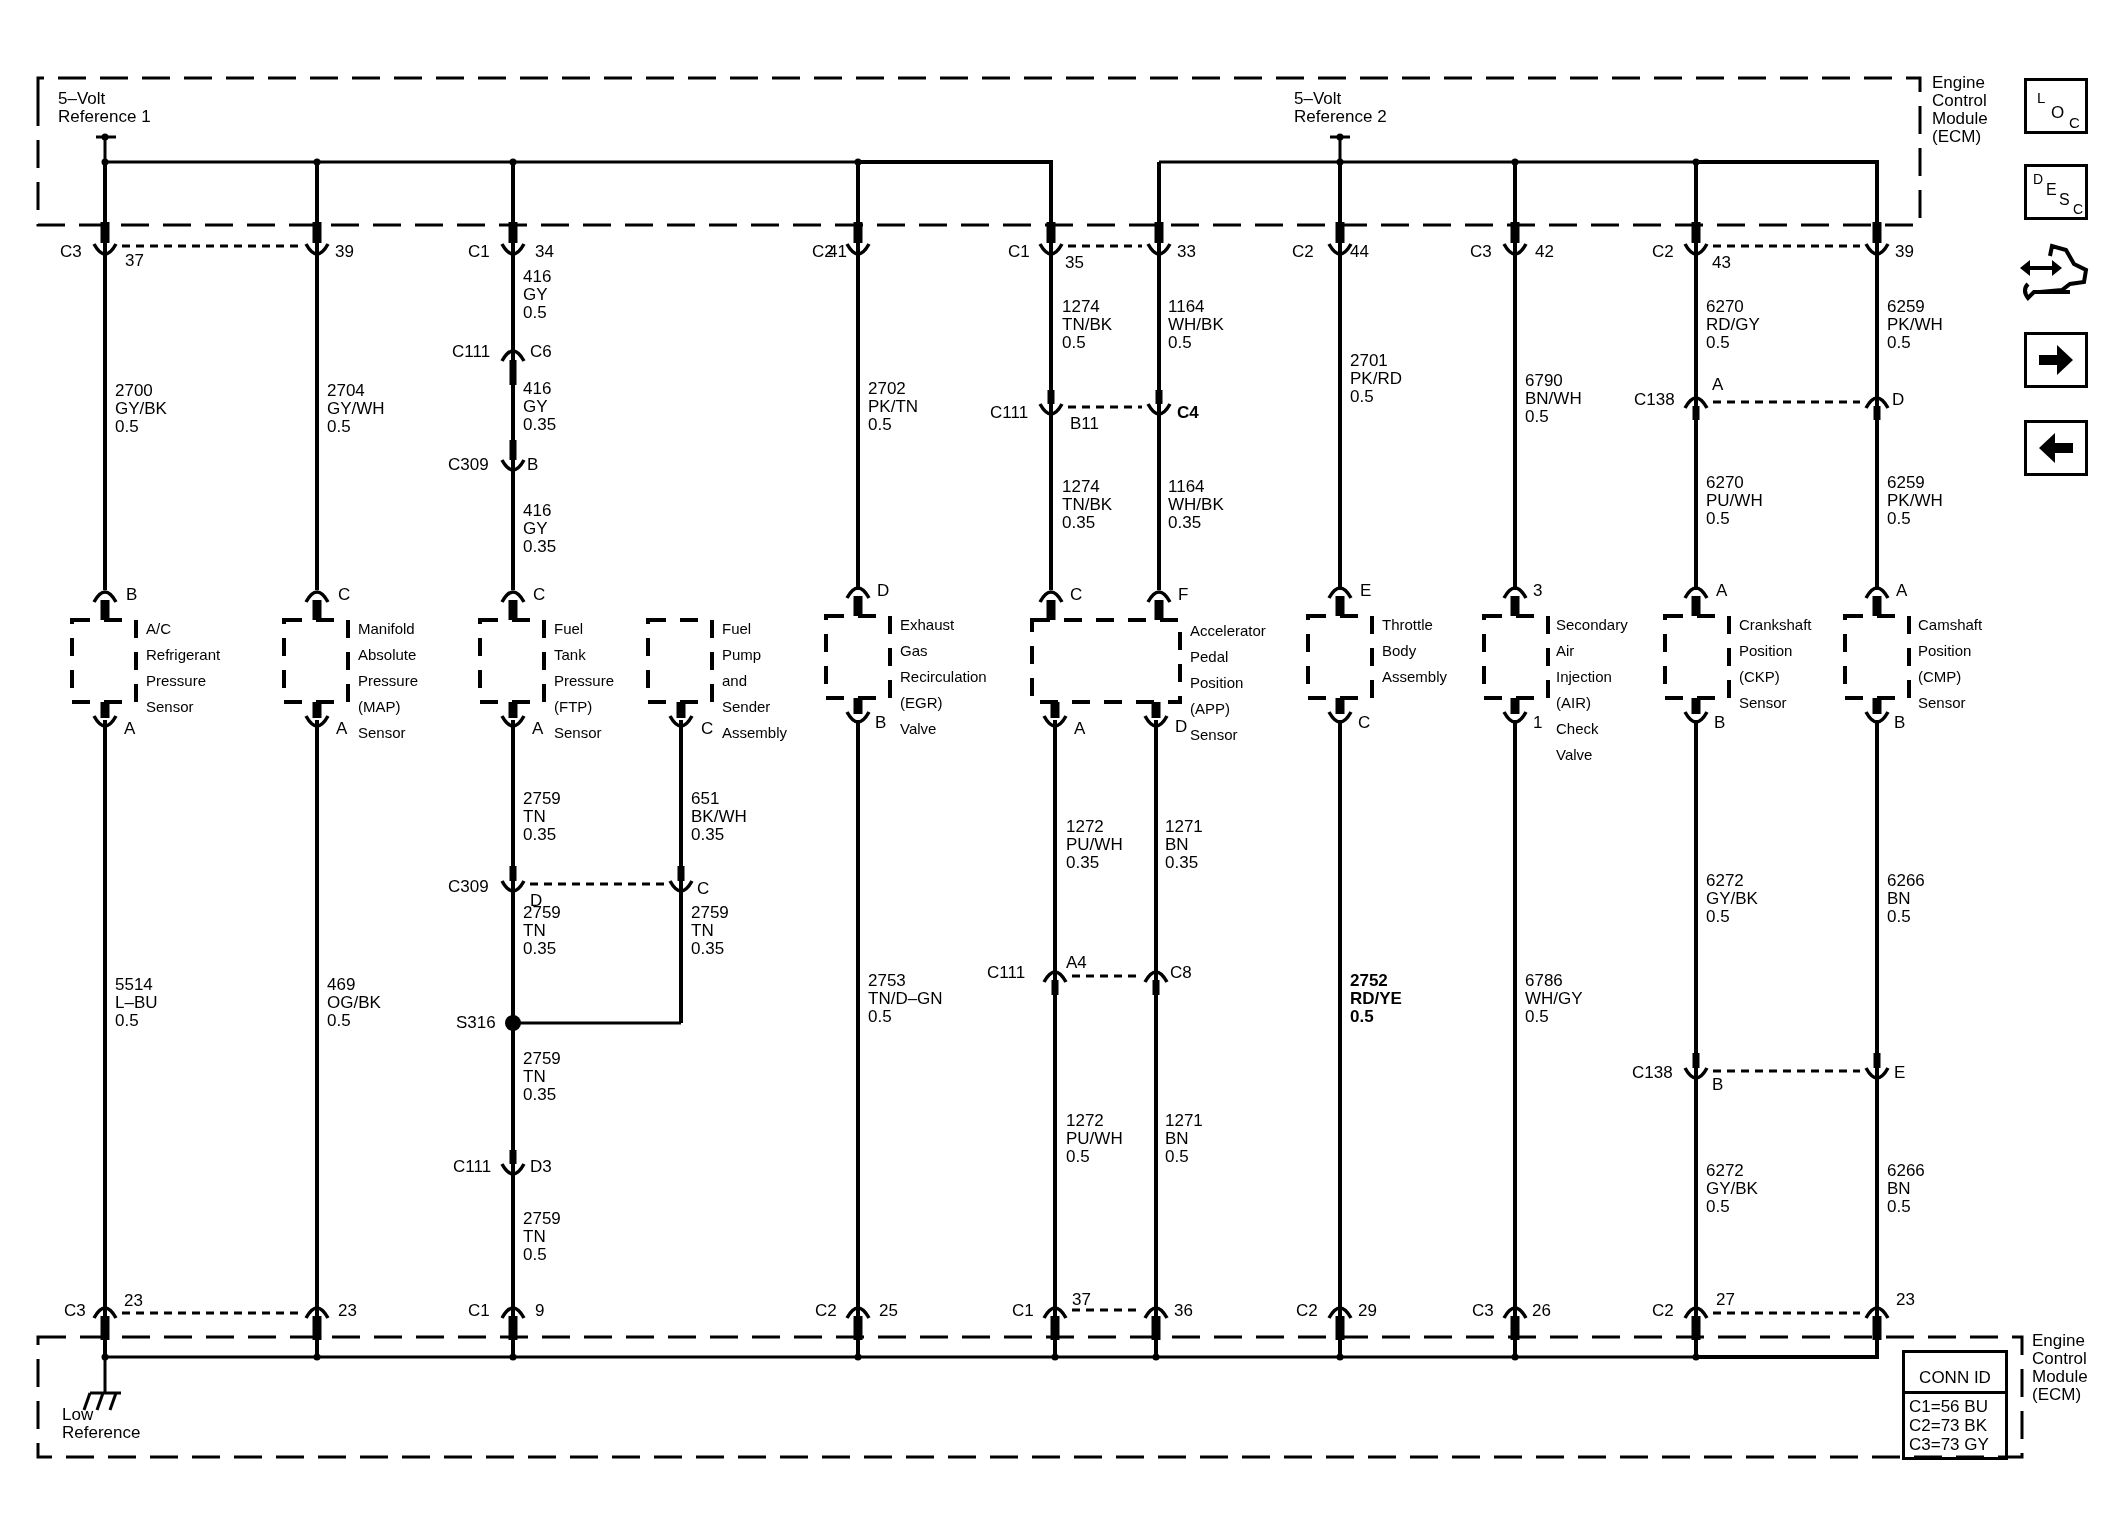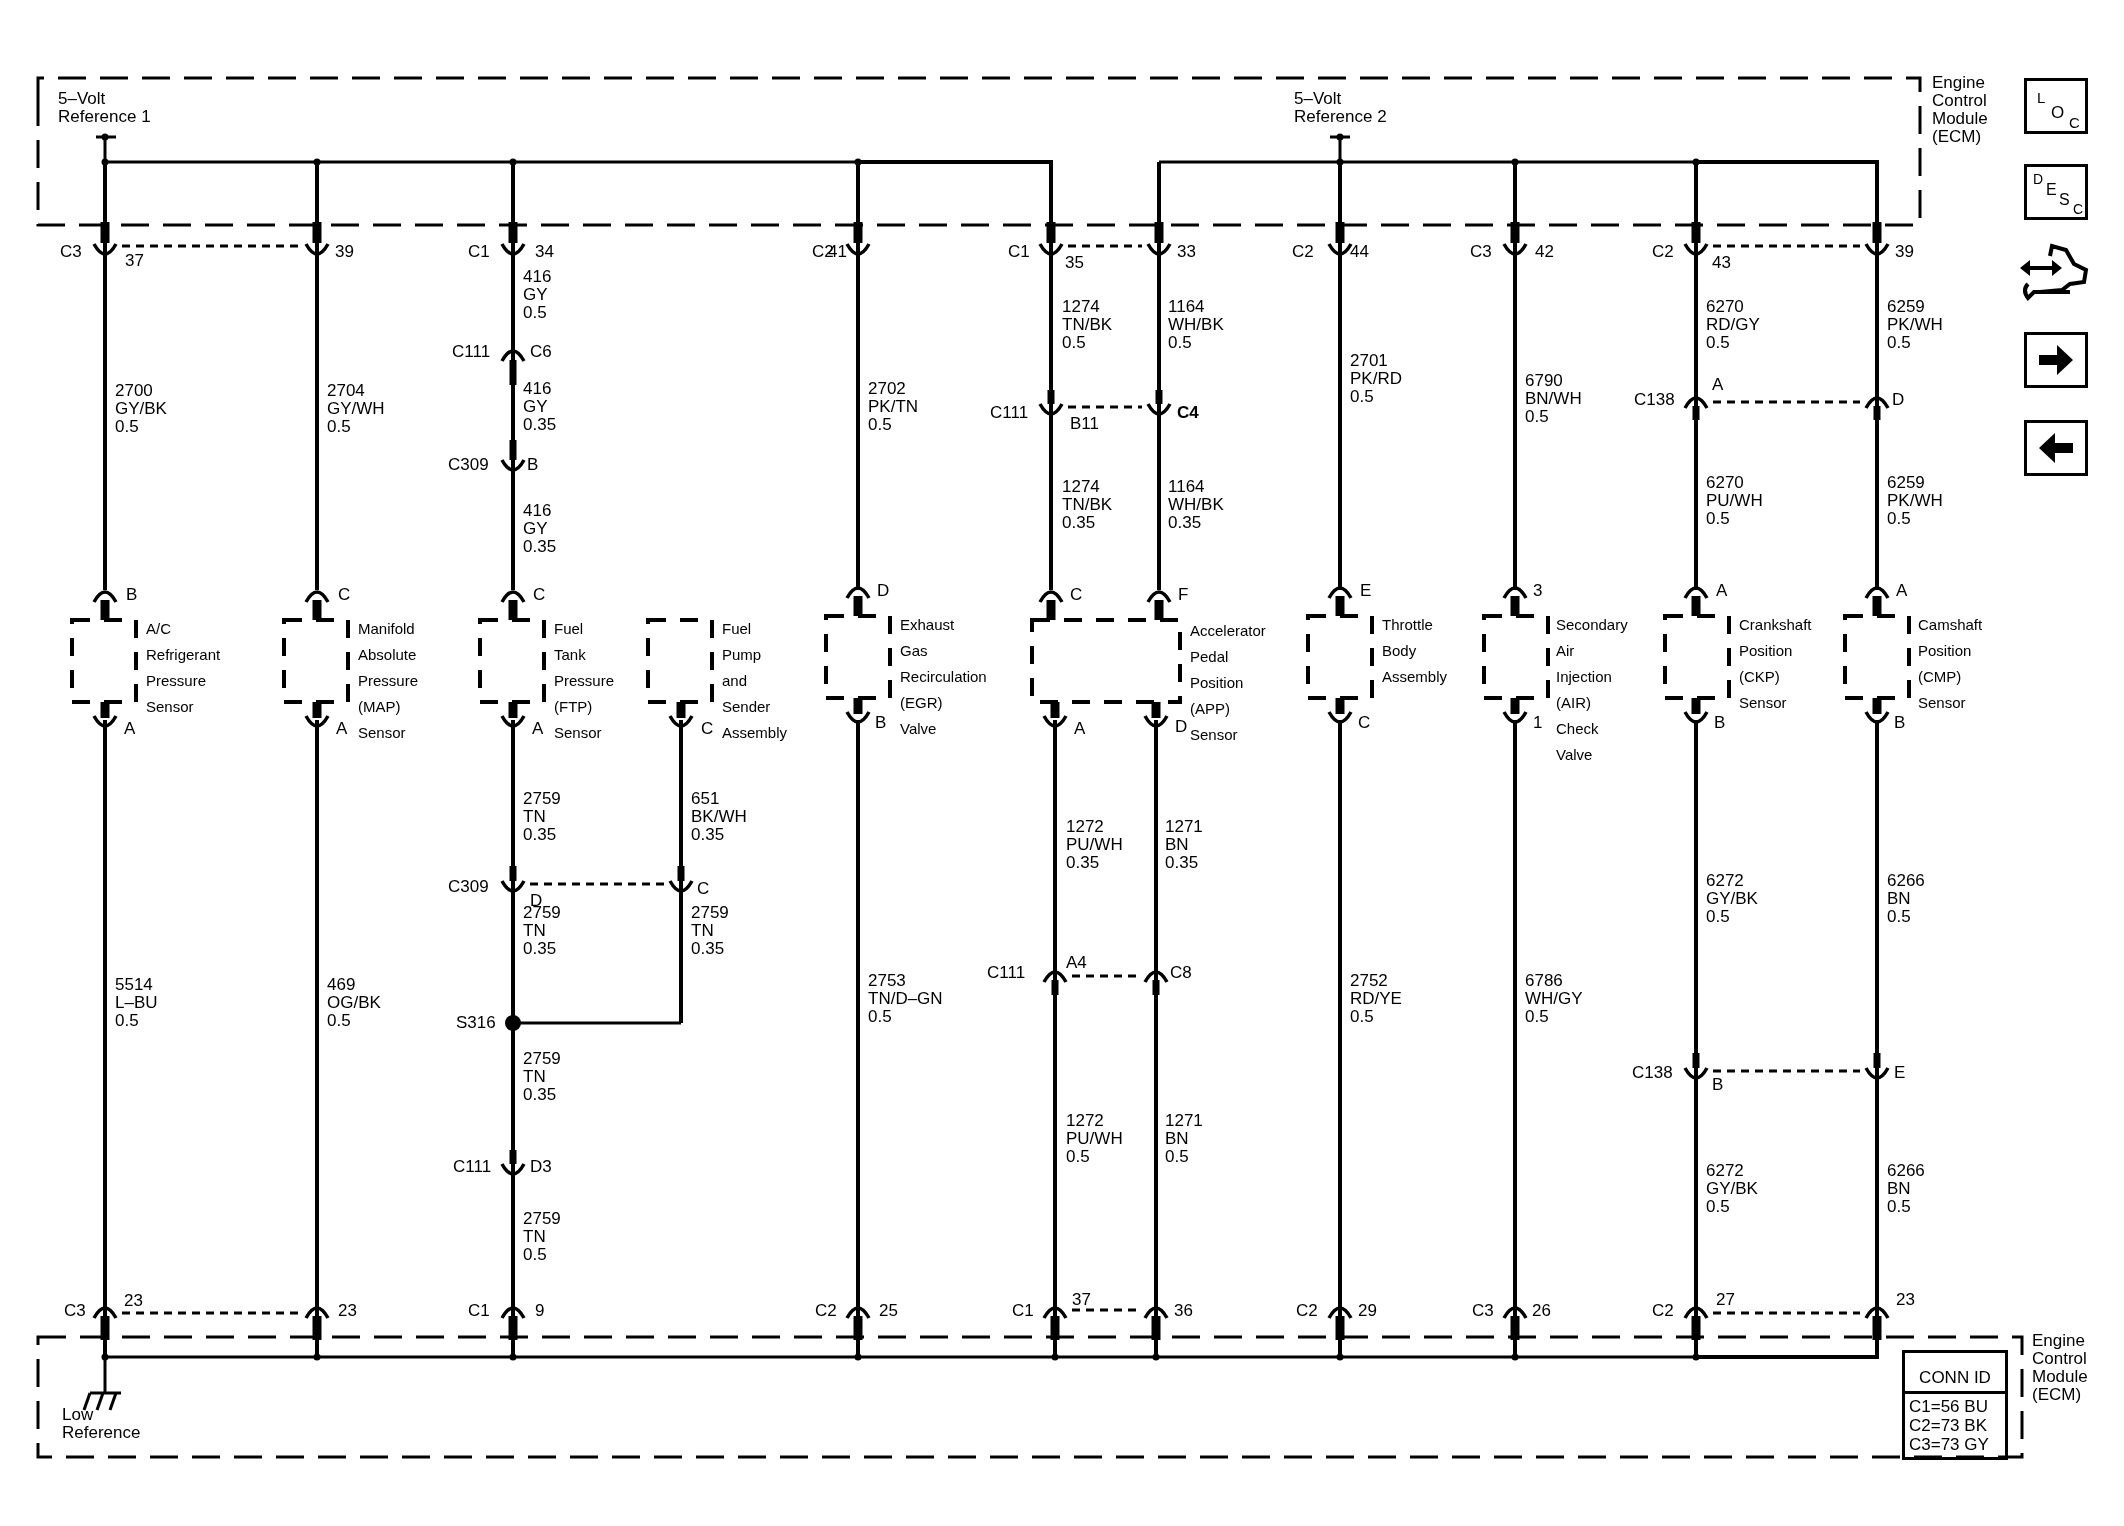--- a/index.html
+++ b/index.html
@@ -545,21 +545,21 @@
 0.35</div>
 <div class="wire" style="left:1165px;top:818px;">1271
 BN
 0.35</div>
 <div class="wire" style="left:1066px;top:1112px;">1272
 PU/WH
 0.5</div>
 <div class="wire" style="left:1165px;top:1112px;">1271
 BN
 0.5</div>
-<div class="wire" style="left:1350px;top:972px;">2752
+<div class="wire" style="left:1350px;top:972px;font-weight:bold;">2752
 RD/YE
 0.5</div>
 <div class="wire" style="left:1525px;top:972px;">6786
 WH/GY
 0.5</div>
 <div class="wire" style="left:1706px;top:872px;">6272
 GY/BK
 0.5</div>
 <div class="wire" style="left:1887px;top:872px;">6266
 BN

